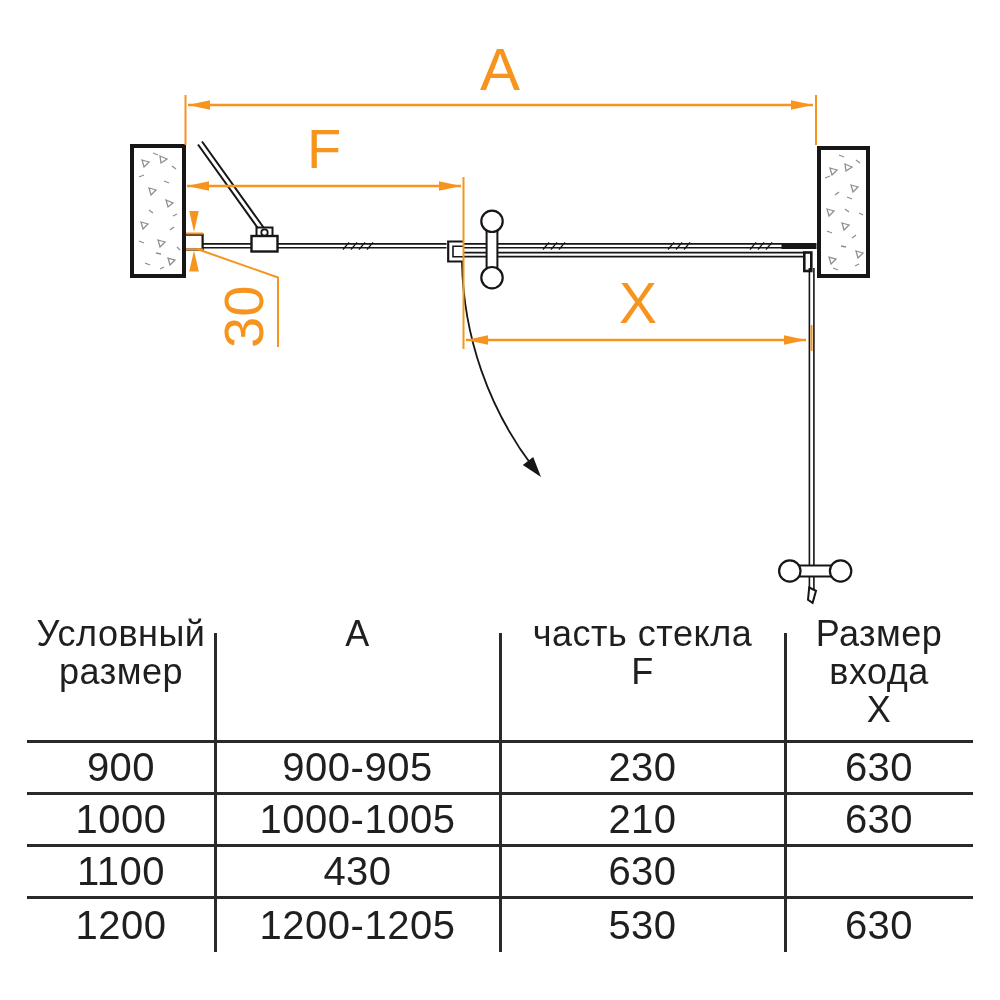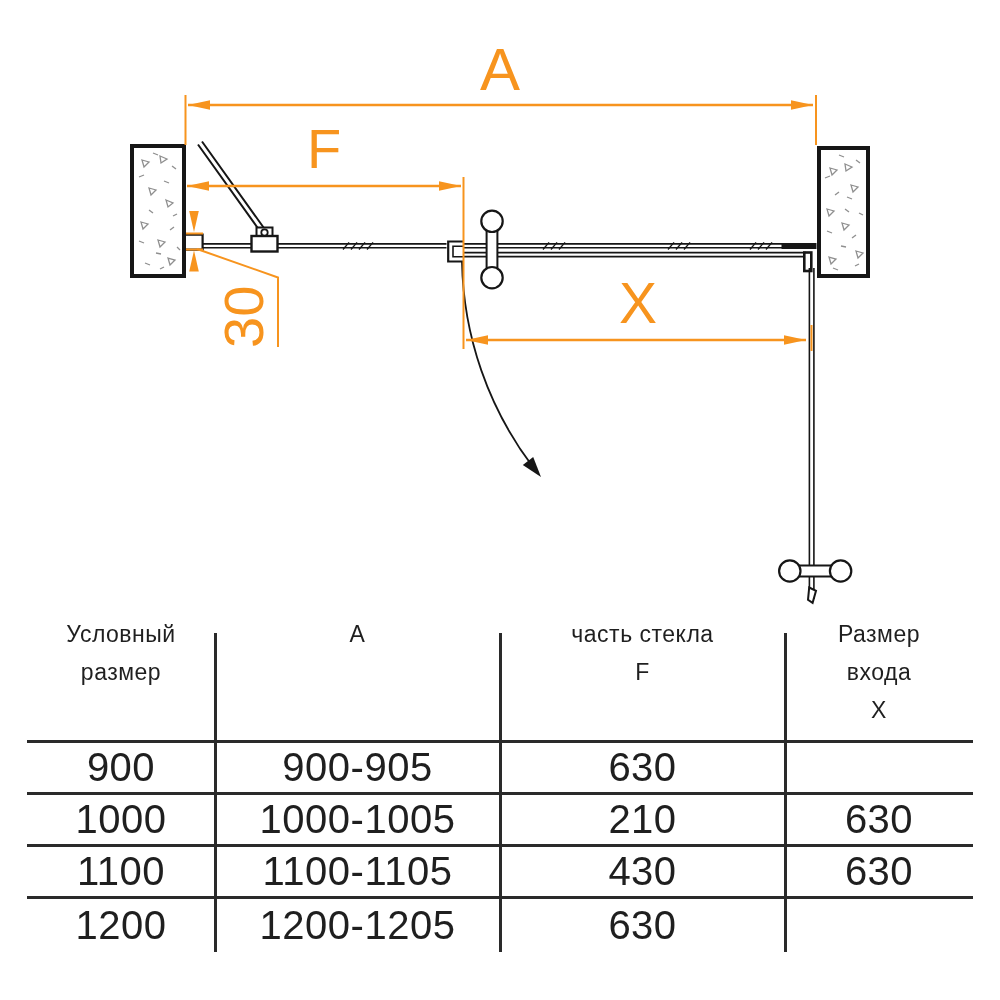--- a/index.html
+++ b/index.html
@@ -5,21 +5,21 @@
   html,body{margin:0;padding:0;background:#ffffff;}
   .canvas{position:relative;width:1000px;height:1000px;background:#fff;overflow:hidden;
           font-family:"Liberation Sans", sans-serif;}
   .drawing{position:absolute;left:0;top:0;}
   .dim-label{font-family:"Liberation Sans", sans-serif;fill:#F7941E;}
   
   .size-table{position:absolute;left:27px;top:615px;width:946px;height:345px;color:#1f1f1f;}
   .hline{position:absolute;left:0;width:946px;height:3px;background:#2a2a2a;}
   .vline{position:absolute;top:18px;width:3px;height:319px;background:#2a2a2a;}
   .th{position:absolute;top:0;height:122px;display:flex;flex-direction:column;
-      align-items:center;font-size:23px;line-height:38px;letter-spacing:0.5px;white-space:nowrap;}
+      align-items:center;font-size:36px;line-height:38px;letter-spacing:0.5px;white-space:nowrap;}
   .tr{position:absolute;left:0;width:946px;height:49px;display:grid;
       grid-template-columns:188px 285px 285px 188px;align-items:center;}
   .td{text-align:center;font-size:40px;letter-spacing:0.5px;}
 </style>
 </head>
 <body>
 
 <div class="canvas">
 
   <svg class="drawing" width="1000" height="612" viewBox="0 0 1000 612">
@@ -202,33 +202,34 @@
     </div>
     <div class="th" style="left:758px;width:188px">
       <div>Размер</div>
       <div>входа</div>
       <div>X</div>
     </div>
 
     <div class="tr" style="top:128px">
       <div class="td">900</div>
       <div class="td">900-905</div>
+      <div class="td">230</div>
       <div class="td">630</div>
     </div>
     <div class="tr" style="top:180px">
       <div class="td">1000</div>
       <div class="td">1000-1005</div>
       <div class="td">210</div>
       <div class="td">630</div>
     </div>
     <div class="tr" style="top:232px">
       <div class="td">1100</div>
-      <div class="td">1100-1105</div>
       <div class="td">430</div>
       <div class="td">630</div>
     </div>
     <div class="tr" style="top:284px;height:52px">
       <div class="td">1200</div>
       <div class="td">1200-1205</div>
+      <div class="td">530</div>
       <div class="td">630</div>
     </div>
   </div>
 </div>
 
 </body></html>

